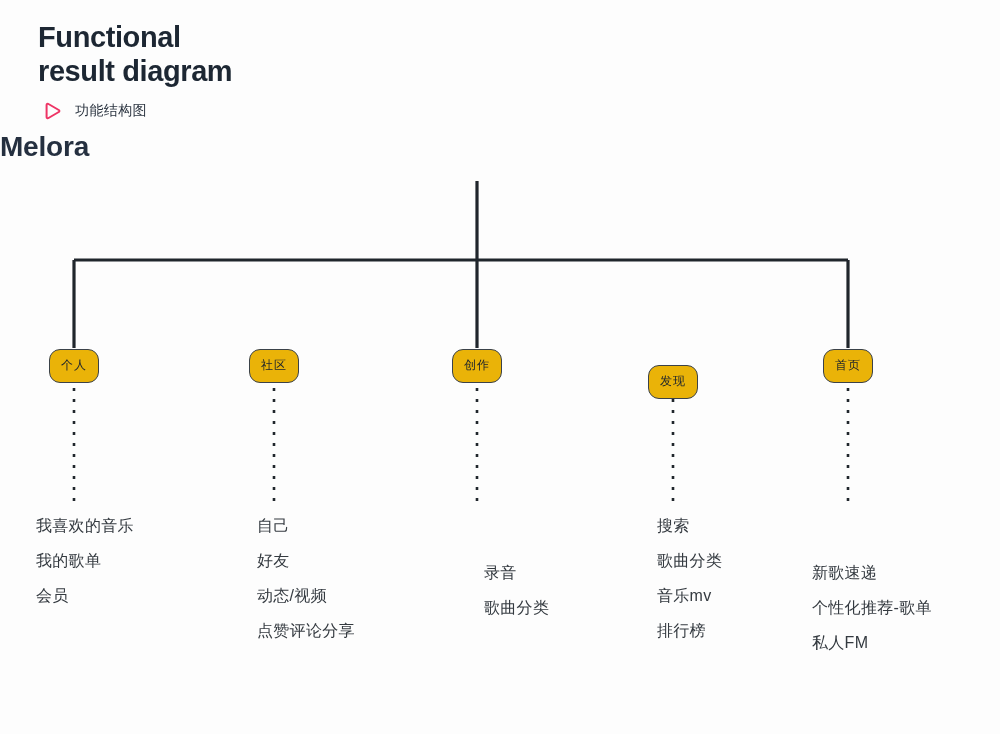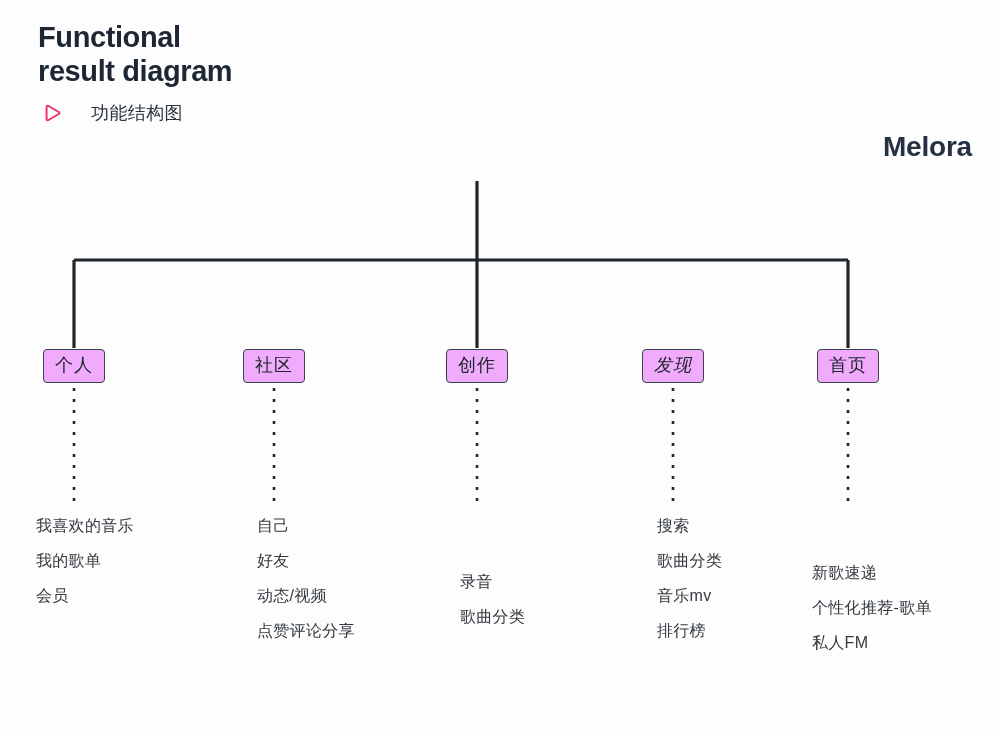--- a/index.html
+++ b/index.html
@@ -41,59 +41,58 @@
     margin-top: 13px;
     margin-left: 5px;
   }
   #play-icon {
     width: 20px;
     height: 20px;
     flex: 0 0 auto;
     display: block;
   }
   #subtitle-text {
-    margin-left: 28px;
-    font-size: 18px;
+    margin-left: 12px;
+    font-size: 14px;
     color: #2b3440;
     letter-spacing: 0.4px;
   }
 
   
   #root-title {
     position: absolute;
     left: 0;
     top: 131px;
     width: 952px;
-    text-align: right;
+    text-align: left;
     font-size: 28px;
     font-weight: bold;
     letter-spacing: -0.2px;
     color: #253040;
-    margin-left: 20px;
   }
 
   
   #connectors {
     position: absolute;
     left: 0;
     top: 0;
     width: 1000px;
     height: 734px;
     pointer-events: none;
   }
 
   
   .node {
     position: absolute;
     transform: translateX(-50%);
     border: 1.6px solid #3b4249;
-    border-radius: 4px;
+    border-radius: 11px;
     padding: 4px 11px 6px 11px;
-    background: #f0abfc;
-    font-size: 18px;
+    background: #eab308;
+    font-size: 12px;
     line-height: 22px;
     color: #20262c;
     white-space: nowrap;
     letter-spacing: 1px;
   }
 
   
   .leaf-list {
     position: absolute;
     font-size: 16px;
@@ -140,37 +139,37 @@
       <line x1="274" y1="388" x2="274" y2="505"></line>
       <line x1="477" y1="388" x2="477" y2="505"></line>
       <line x1="673" y1="388" x2="673" y2="505"></line>
       <line x1="848" y1="388" x2="848" y2="505"></line>
     </g>
   </svg>
 
   <div class="node" style="left:74px;  top:349px;">个人</div>
   <div class="node" style="left:274px; top:349px;">社区</div>
   <div class="node" style="left:477px; top:349px;">创作</div>
-  <div class="node" style="left:673px; top:349px;font-style:italic;">发现</div>
+  <div class="node" style="left:673px; top:365px;">发现</div>
   <div class="node" style="left:848px; top:349px;">首页</div>
 
   <div class="leaf-list" style="left:36px; top:508px;">
     <span class="leaf-item">我喜欢的音乐</span>
     <span class="leaf-item">我的歌单</span>
     <span class="leaf-item">会员</span>
   </div>
 
   <div class="leaf-list" style="left:257px; top:508px;">
     <span class="leaf-item">自己</span>
     <span class="leaf-item">好友</span>
     <span class="leaf-item">动态/视频</span>
     <span class="leaf-item">点赞评论分享</span>
   </div>
 
-  <div class="leaf-list" style="left:460px; top:555px;margin-top:9px;">
+  <div class="leaf-list" style="left:484px; top:555px;">
     <span class="leaf-item">录音</span>
     <span class="leaf-item">歌曲分类</span>
   </div>
 
   <div class="leaf-list" style="left:657px; top:508px;">
     <span class="leaf-item">搜索</span>
     <span class="leaf-item">歌曲分类</span>
     <span class="leaf-item">音乐mv</span>
     <span class="leaf-item">排行榜</span>
   </div>

